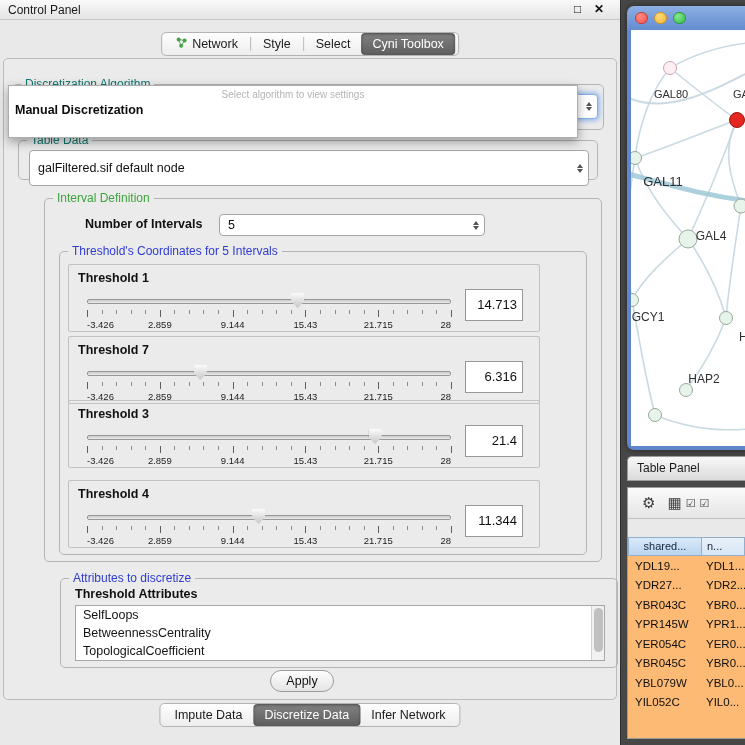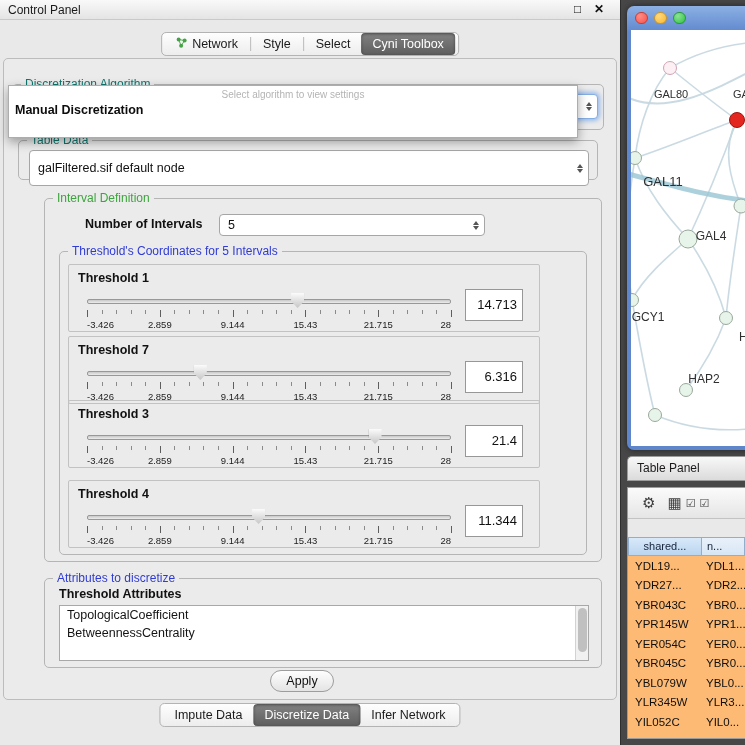--- a/index.html
+++ b/index.html
@@ -338,27 +338,28 @@
               <span style="left: 80%;">21.715</span>
               <span style="right: 0px; transform: none;">28</span>
             </div>
       <div class="thumb" style="left: calc(46.9993% - 6px);"></div>
     </div>
     <div class="th-value">11.344</div>
   </div>
 </div>
   </div>
 
-  <div class="groupbox" style="left:44px;top:578px;width:558px;height:90px">
+  <div class="groupbox" style="left:60px;top:578px;width:558px;height:90px">
     <span class="group-label blue">Attributes to discretize</span>
     <div id="attr-title">Threshold Attributes</div>
     <div id="attr-list">
       <div id="attr-items">
+          <div class="attr-item">SelfLoops</div>
+          <div class="attr-item">BetweennessCentrality</div>
           <div class="attr-item">TopologicalCoefficient</div>
-          <div class="attr-item">BetweennessCentrality</div>
         </div>
       <div id="attr-scroll">
         <div id="attr-thumb"></div>
       </div>
     </div>
   </div>
 
   <div id="apply-btn">Apply</div>
 
   <div id="cp-bottom-tabs" class="tabbar">
@@ -452,21 +453,17 @@
       </div>
       <div class="tp-row">
         <div class="c0">YBR045C</div>
         <div class="c1">YBR0...</div>
       </div>
       <div class="tp-row">
         <div class="c0">YBL079W</div>
         <div class="c1">YBL0...</div>
       </div>
       <div class="tp-row">
-        <div class="c0">YLR345W</div>
-        <div class="c1">YLR3...</div>
-      </div>
-      <div class="tp-row">
         <div class="c0">YIL052C</div>
         <div class="c1">YIL0...</div>
       </div>
     </div>
 </div>
 
 </body></html>

